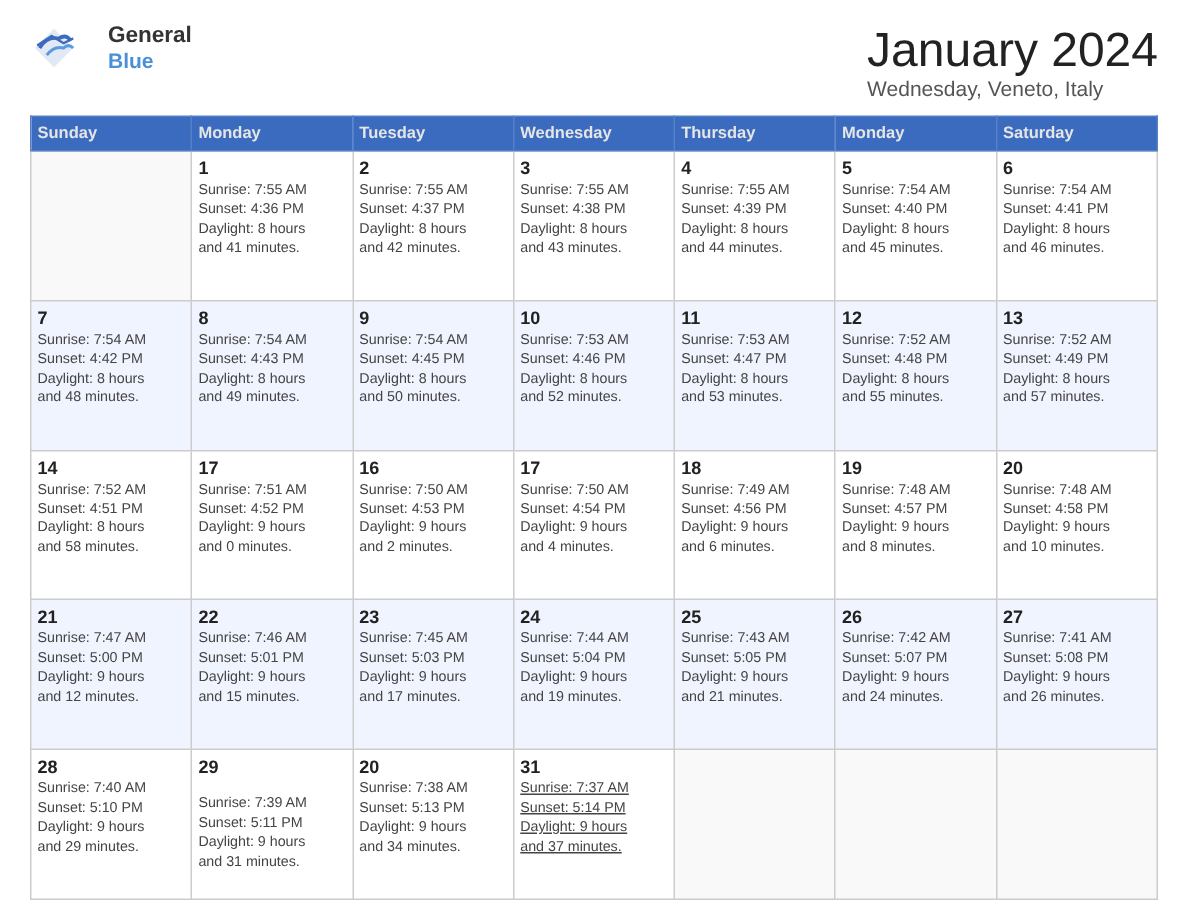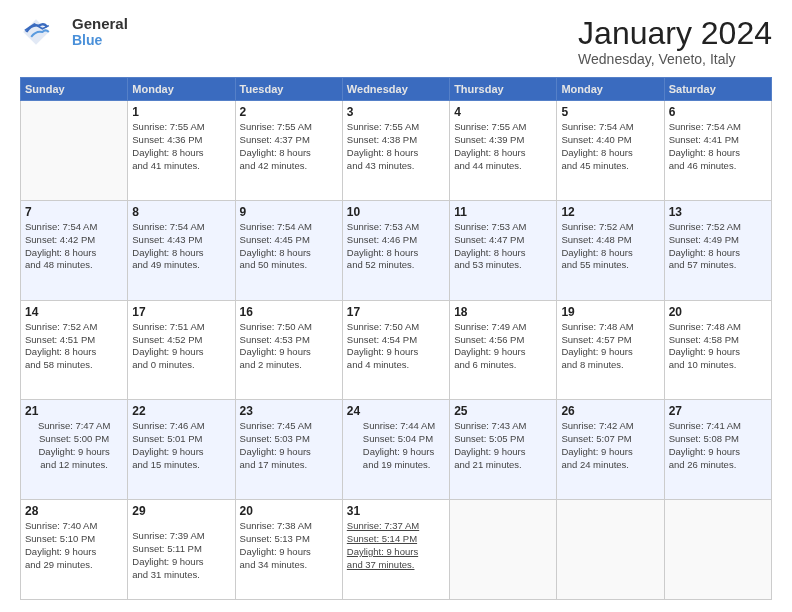--- a/index.html
+++ b/index.html
@@ -282,42 +282,42 @@
             <span class="day-number">20</span>
             <div class="day-info" style="white-space: pre-line;">Sunrise: 7:48 AM
 Sunset: 4:58 PM
 Daylight: 9 hours
 and 10 minutes.</div>
           </td>
         </tr>
         <tr class="row-shade">
           <td>
             <span class="day-number">21</span>
-            <div class="day-info" style="white-space: pre-line; text-align: center;">Sunrise: 7:47 AM
+            <div class="day-info" style="white-space: pre-line;">Sunrise: 7:47 AM
 Sunset: 5:00 PM
 Daylight: 9 hours
 and 12 minutes.</div>
           </td>
           <td>
             <span class="day-number">22</span>
             <div class="day-info" style="white-space: pre-line;">Sunrise: 7:46 AM
 Sunset: 5:01 PM
 Daylight: 9 hours
 and 15 minutes.</div>
           </td>
           <td>
             <span class="day-number">23</span>
             <div class="day-info" style="white-space: pre-line;">Sunrise: 7:45 AM
 Sunset: 5:03 PM
 Daylight: 9 hours
 and 17 minutes.</div>
           </td>
           <td>
             <span class="day-number">24</span>
-            <div class="day-info" style="white-space: pre-line; margin-left: 16px;">Sunrise: 7:44 AM
+            <div class="day-info" style="white-space: pre-line;">Sunrise: 7:44 AM
 Sunset: 5:04 PM
 Daylight: 9 hours
 and 19 minutes.</div>
           </td>
           <td>
             <span class="day-number">25</span>
             <div class="day-info" style="white-space: pre-line;">Sunrise: 7:43 AM
 Sunset: 5:05 PM
 Daylight: 9 hours
 and 21 minutes.</div>

